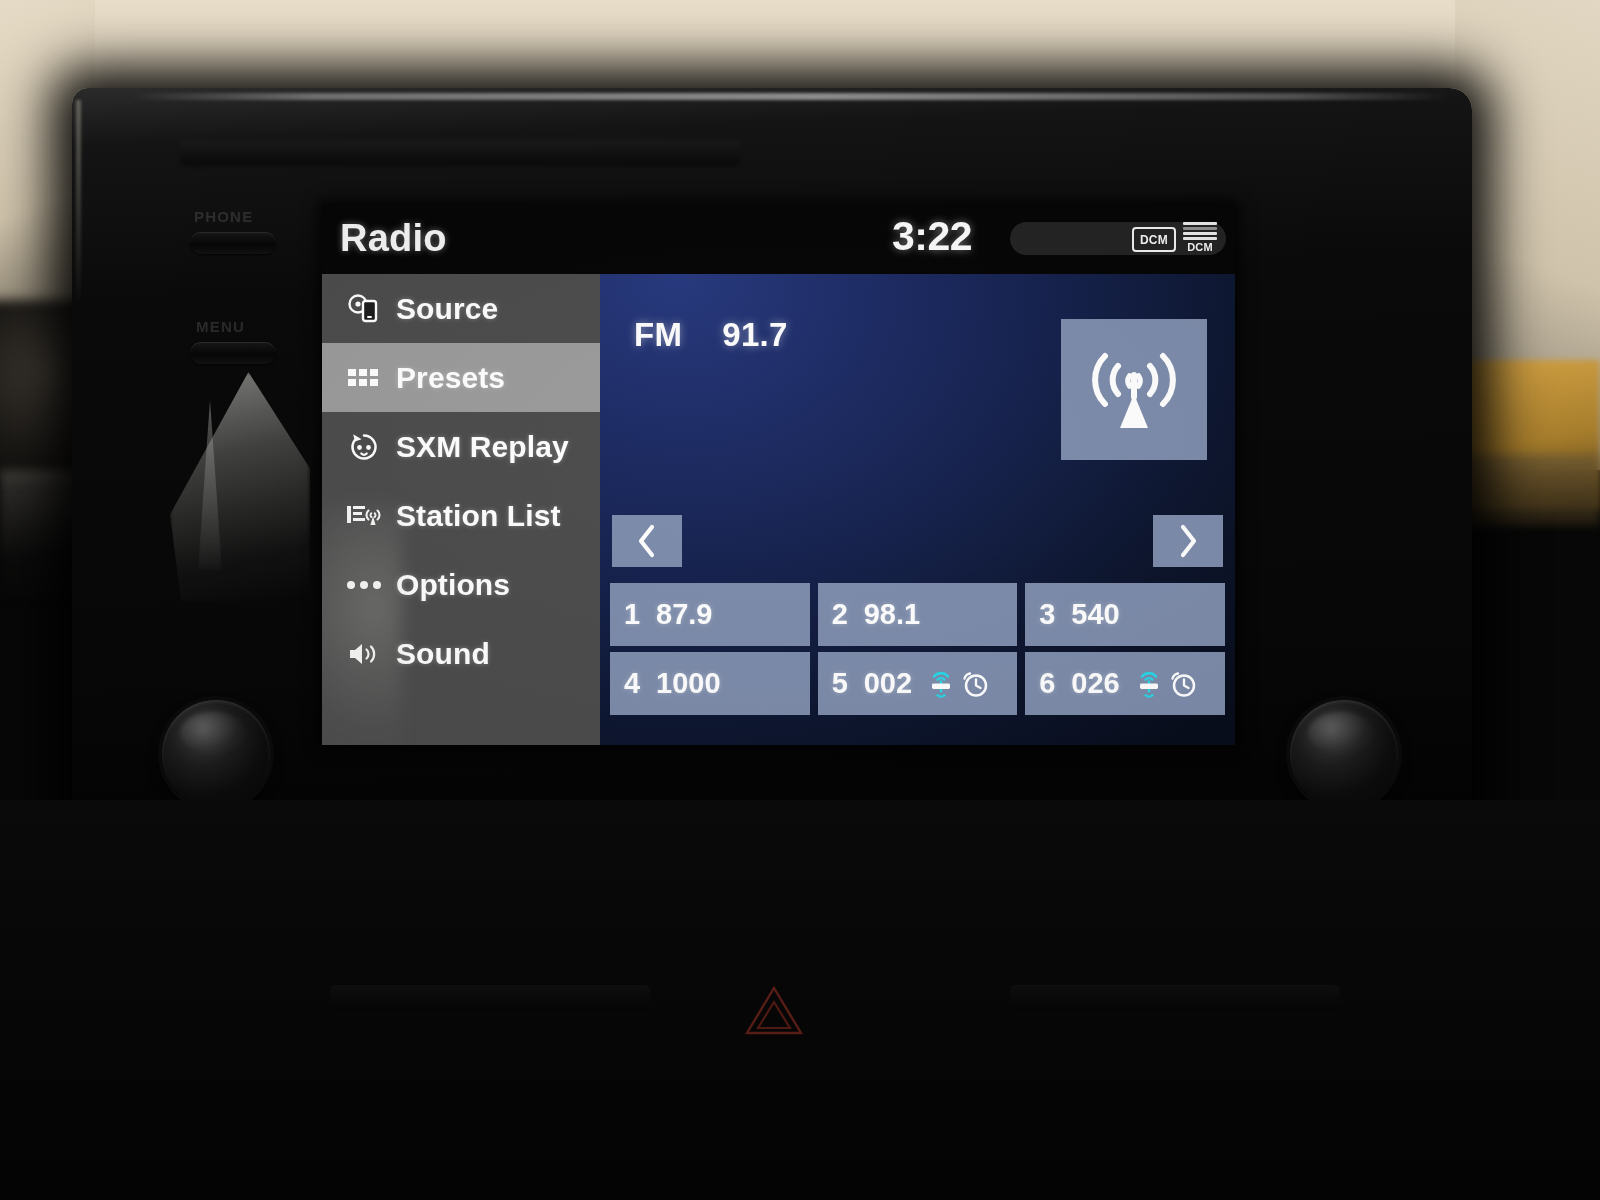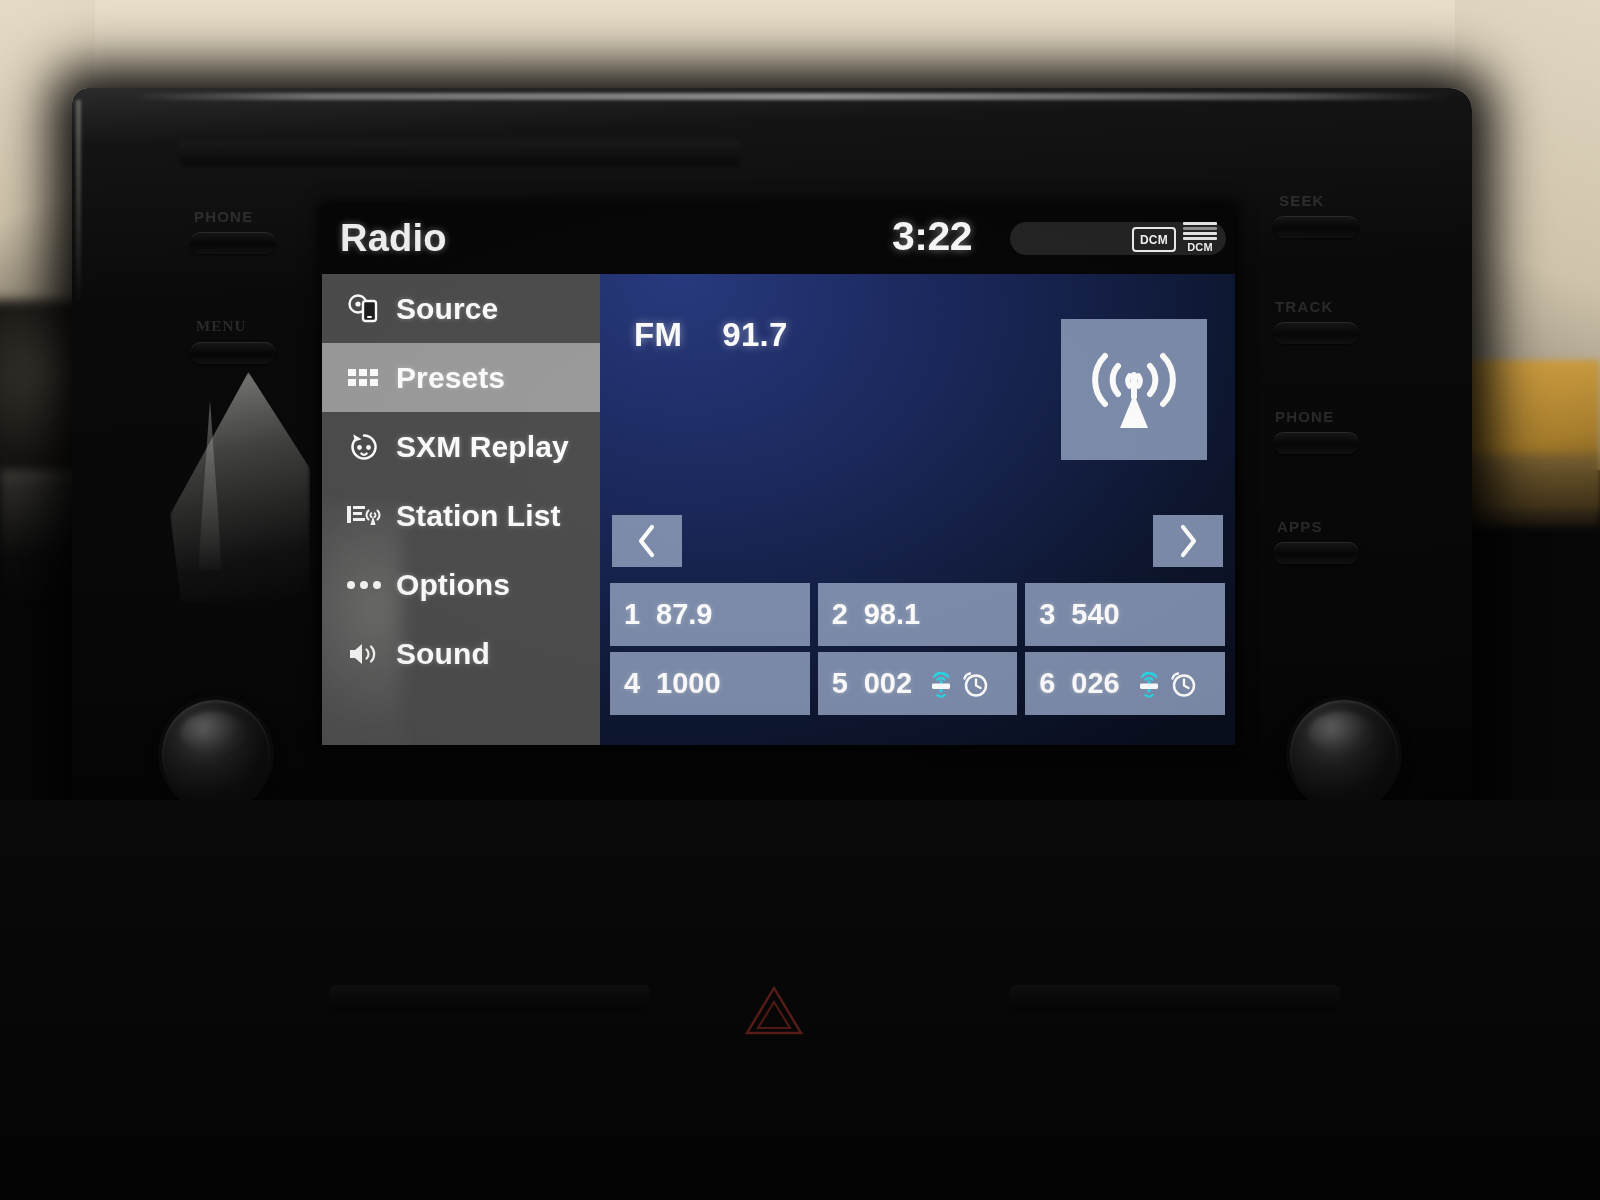--- a/index.html
+++ b/index.html
@@ -359,34 +359,24 @@
   <div class="dash-sheen"></div>
 
   <div class="bezel"></div>
   <div class="bezel-top-hl"></div>
   <div class="bezel-left-hl"></div>
   <div class="bezel-groove"></div>
 
   <div class="btn-col-left">
     <div class="hw-label" style="left:18px; top:28px;">PHONE</div>
     <div class="hw-key" style="left:14px; top:52px;"></div>
-    <div class="hw-label" style="left:20px; top:138px;font-family:Liberation Serif, serif;">MENU</div>
+    <div class="hw-label" style="left:20px; top:138px;">MENU</div>
     <div class="hw-key" style="left:14px; top:162px;"></div>
   </div>
 
-  <div class="btn-col-right">
-    <div class="hw-label" style="left:34px; top:12px;">SEEK</div>
-    <div class="hw-key" style="left:28px; top:36px;"></div>
-    <div class="hw-label" style="left:30px; top:118px;">TRACK</div>
-    <div class="hw-key" style="left:28px; top:142px;"></div>
-    <div class="hw-label" style="left:30px; top:228px;">PHONE</div>
-    <div class="hw-key" style="left:28px; top:252px;"></div>
-    <div class="hw-label" style="left:32px; top:338px;">APPS</div>
-    <div class="hw-key" style="left:28px; top:362px;"></div>
-  </div>
 
   <div class="knob knob-l">
     <div class="knob-gloss"></div>
   </div>
   <div class="knob knob-r">
     <div class="knob-gloss"></div>
   </div>
 
   <div class="reflection"></div>
   <div class="reflection-2"></div>

